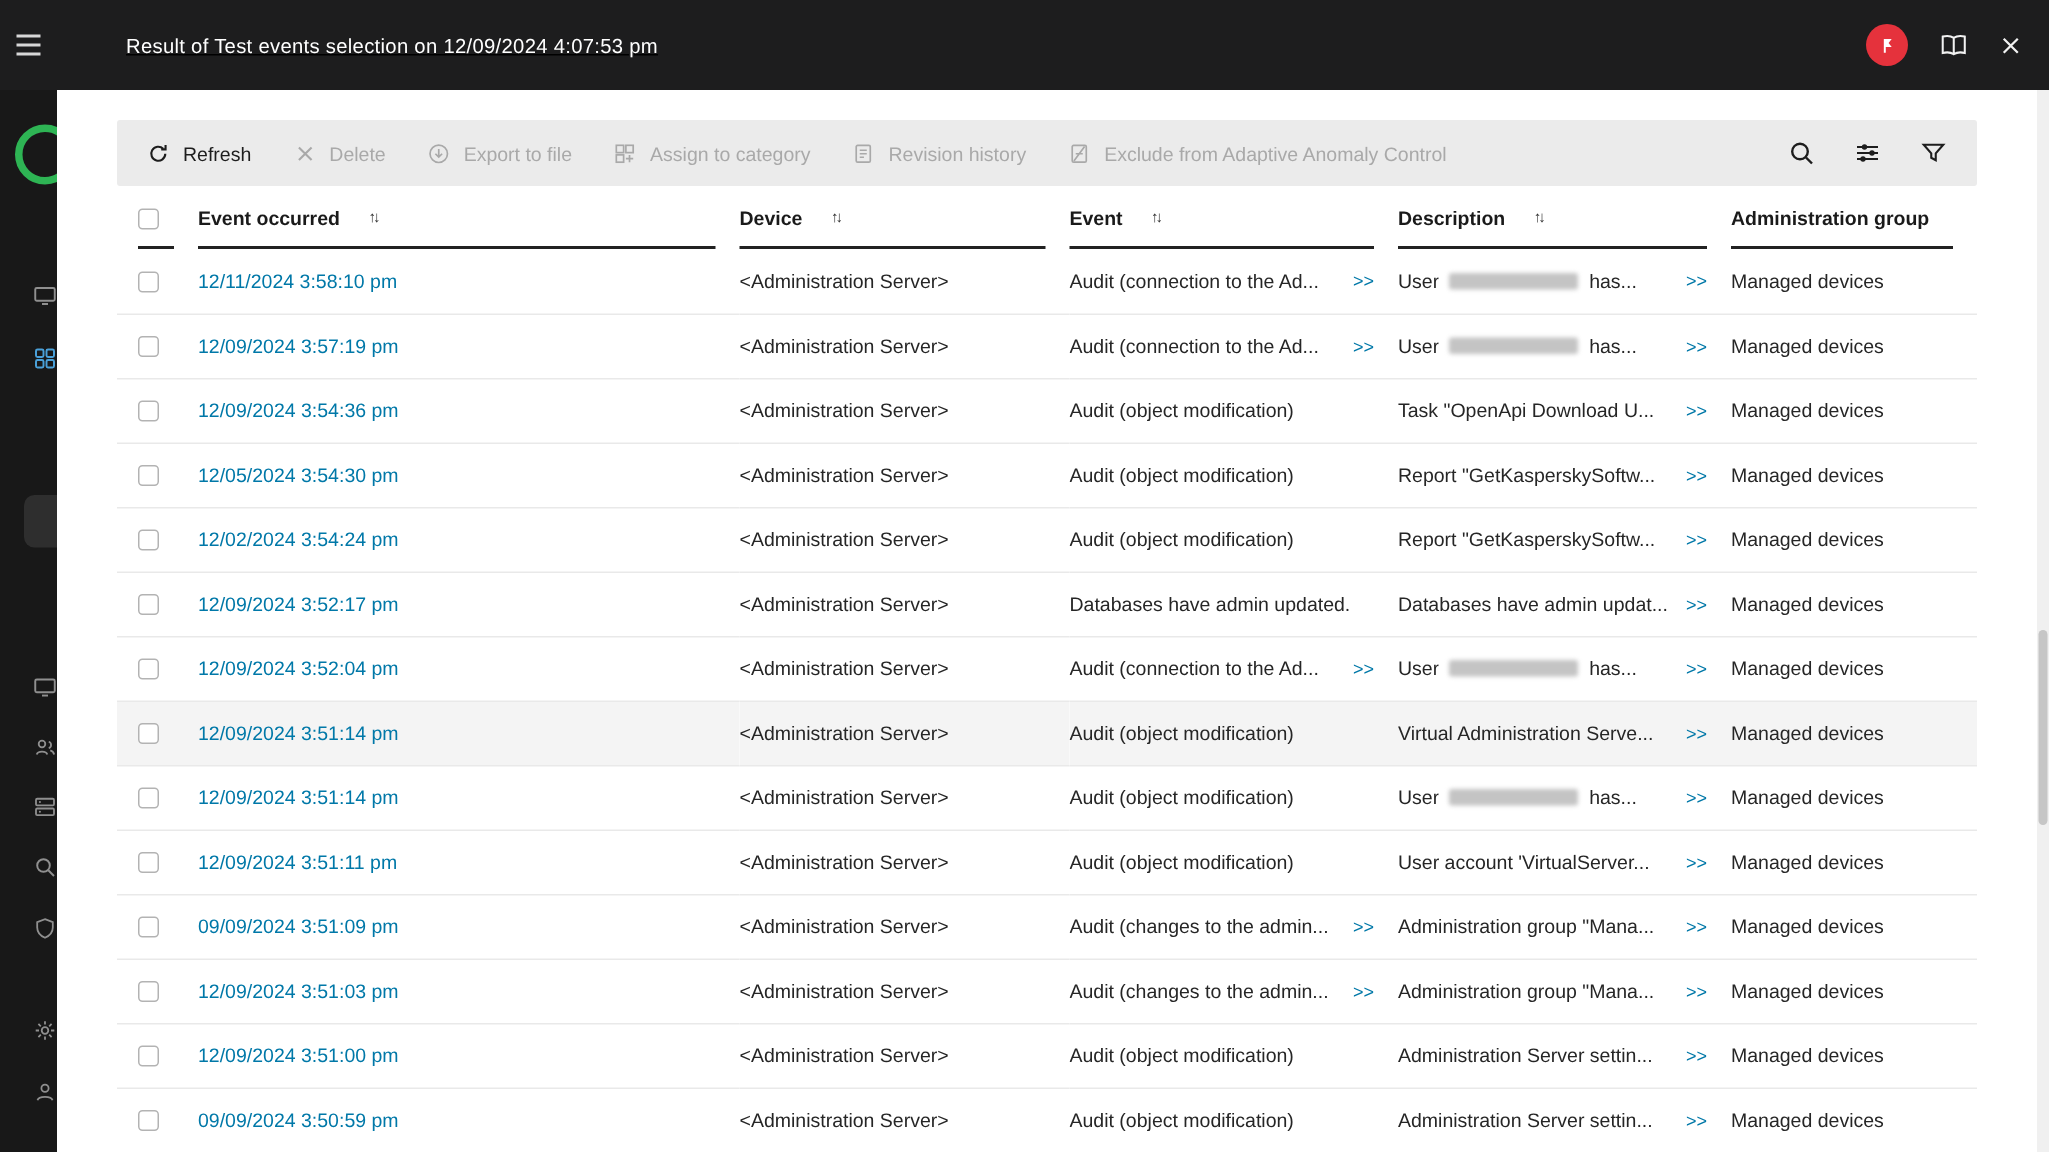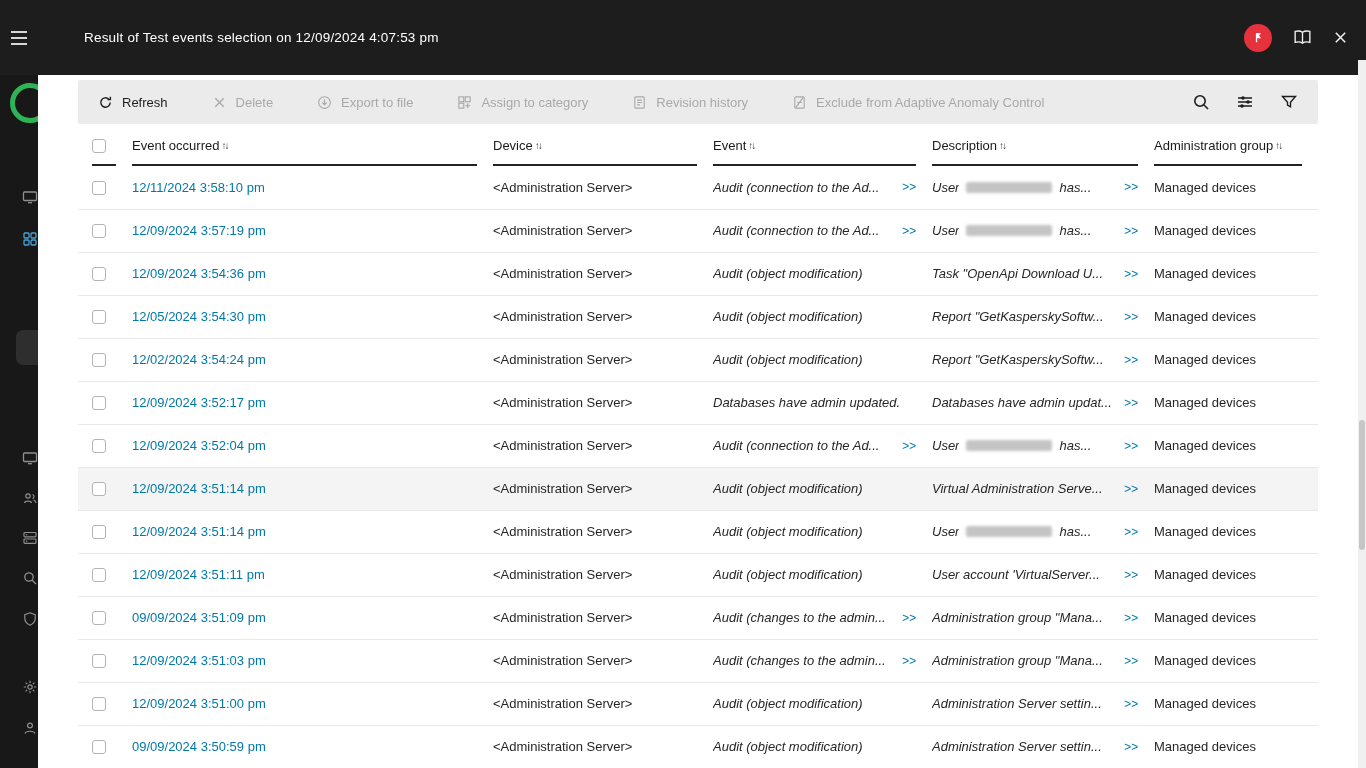--- a/index.html
+++ b/index.html
@@ -1,21 +1,21 @@
 <!DOCTYPE html>
 <html><head>
 <meta charset="utf-8">
 <style>
   * { box-sizing: border-box; margin: 0; padding: 0; }
   html,body { width:1366px; height:768px; overflow:hidden; background:#fff;
               font-family:"Liberation Sans", sans-serif; }
 
   
-  .topbar { position:absolute; top:0; left:0; width:1366px; height:75px;
-            background:#1d1d1e; display:flex; align-items:center; z-index:6; }
+  .topbar { position:absolute; top:0; left:0; width:1366px; height:60px;
+            background:#1d1d1e; display:flex; align-items:center; z-index:6;text-decoration:underline; }
   .hamburger { width:38px; display:flex; flex-direction:column; gap:4px;
                align-items:center; cursor:pointer; }
   .hamburger i { display:block; width:16px; height:2px; background:#d8d8d8; }
   .topbar-title { margin-left:46px; color:#ffffff; font-size:13.5px; letter-spacing:.2px; }
   .topbar-right { margin-left:auto; display:flex; align-items:center; gap:20px; padding-right:18px; }
   .badge { width:28px; height:28px; border-radius:50%; background:#e5323c;
            display:flex; align-items:center; justify-content:center; }
   .top-icon { color:#f2f2f2; display:flex; align-items:center; cursor:pointer; }
 
   
@@ -30,44 +30,44 @@
   .side-icon.blue { color:#4aa0d8; }
 
   
   .content { position:absolute; top:60px; left:38px; width:1328px; height:708px;
              background:#ffffff; overflow:hidden; }
   .inner { margin:20px 48px 0 40px; }
 
   
   .toolbar { height:44px; background:#ebebeb; border-radius:2px;
              display:flex; align-items:center; padding:0 20px; }
-  .toolbar-buttons { display:flex; align-items:flex-start; gap:44px; }
+  .toolbar-buttons { display:flex; align-items:flex-start; gap:28px; }
   .tb-btn { display:flex; align-items:center; gap:9px; font-size:13px;
             color:#1d1d1d; cursor:pointer; white-space:nowrap; }
   .tb-btn.disabled { color:#a9a9a9; cursor:default; }
   .tb-icon svg { width:15px; height:15px; display:block; }
   .toolbar-right { margin-left:auto; display:flex; align-items:center; gap:26px; color:#1d1d1d; }
   .toolbar-right .t-icon { cursor:pointer; display:flex; }
   .toolbar-right svg { width:18px; height:18px; }
 
   
   table { width:100%; border-collapse:collapse; table-layout:fixed; margin-top:0; }
   th { padding:0; text-align:left; font-weight:normal; vertical-align:bottom; }
   .th-inner { border-bottom:2px solid #222; margin-right:16px;
-              padding:14px 0 11px 0; display:flex; align-items:center; gap:2px;
-              font-size:13px; color:#1a1a1a; white-space:nowrap; overflow:hidden; }
+              padding:14px 0 11px 0; display:flex; align-items:center; gap:19px;
+              font-size:13px; color:#1a1a1a; white-space:nowrap; overflow:hidden;font-weight:bold; }
   .sort { font-size:10px; letter-spacing:-2px; color:#333; padding-right:2px; cursor:pointer; }
   td { height:43px; border-bottom:1px solid #e9e9e9; font-size:13px; color:#262626;
        padding:0 16px 0 0; white-space:nowrap; overflow:hidden; vertical-align:middle; }
   tr.hl td { background:#f4f4f4; }
   .col-check { padding-left:14px; }
   .checkbox { display:inline-block; width:14px; height:14px; border:1px solid #b3b3b3;
               border-radius:3px; background:#fff; cursor:pointer; vertical-align:middle; }
   a.link { color:#0078a8; text-decoration:none; cursor:pointer; }
-  .cellflex { display:flex; align-items:center; min-width:0;font-style:italic; }
+  .cellflex { display:flex; align-items:center; min-width:0; }
   .txt { white-space:nowrap; overflow:hidden; }
   a.more { margin-left:auto; padding-left:10px; color:#0078a8; font-size:12px;
            text-decoration:none; cursor:pointer; flex:0 0 auto; }
   .redacted { display:inline-block; flex:0 0 auto; width:86px; height:11px; margin:0 7px;
               background:#c4c4c4; border-radius:2px; filter:blur(1.5px); }
 
   
   .scrollbar { position:absolute; right:0; top:60px; width:8px; height:708px;
                background:#f0f0f0; z-index:7; }
   .scroll-thumb { position:absolute; left:1px; right:1px; top:360px; height:130px;

